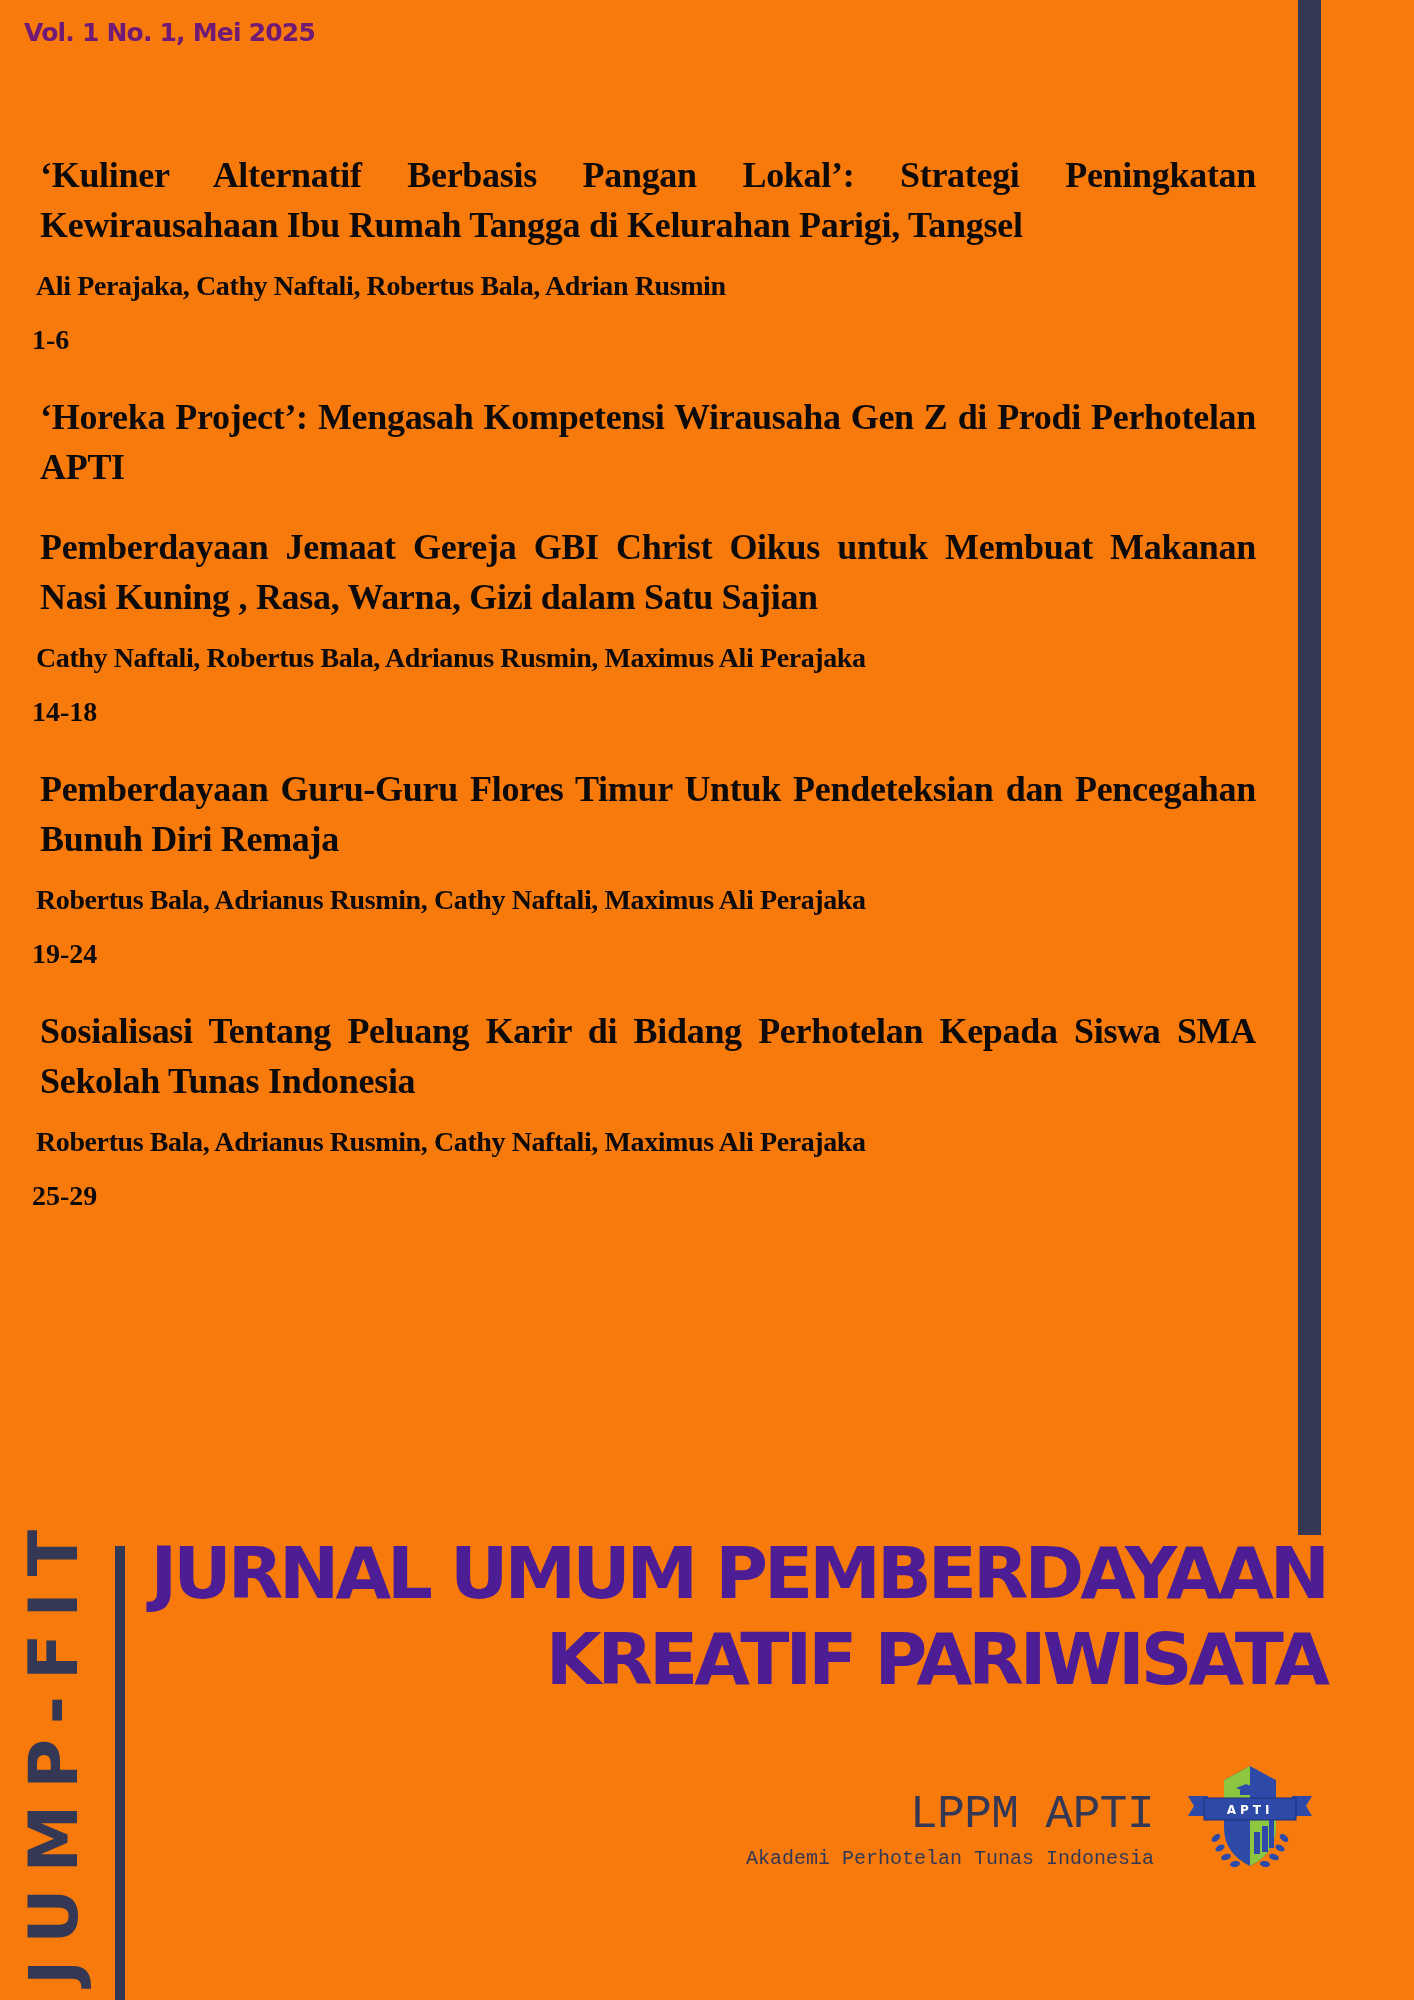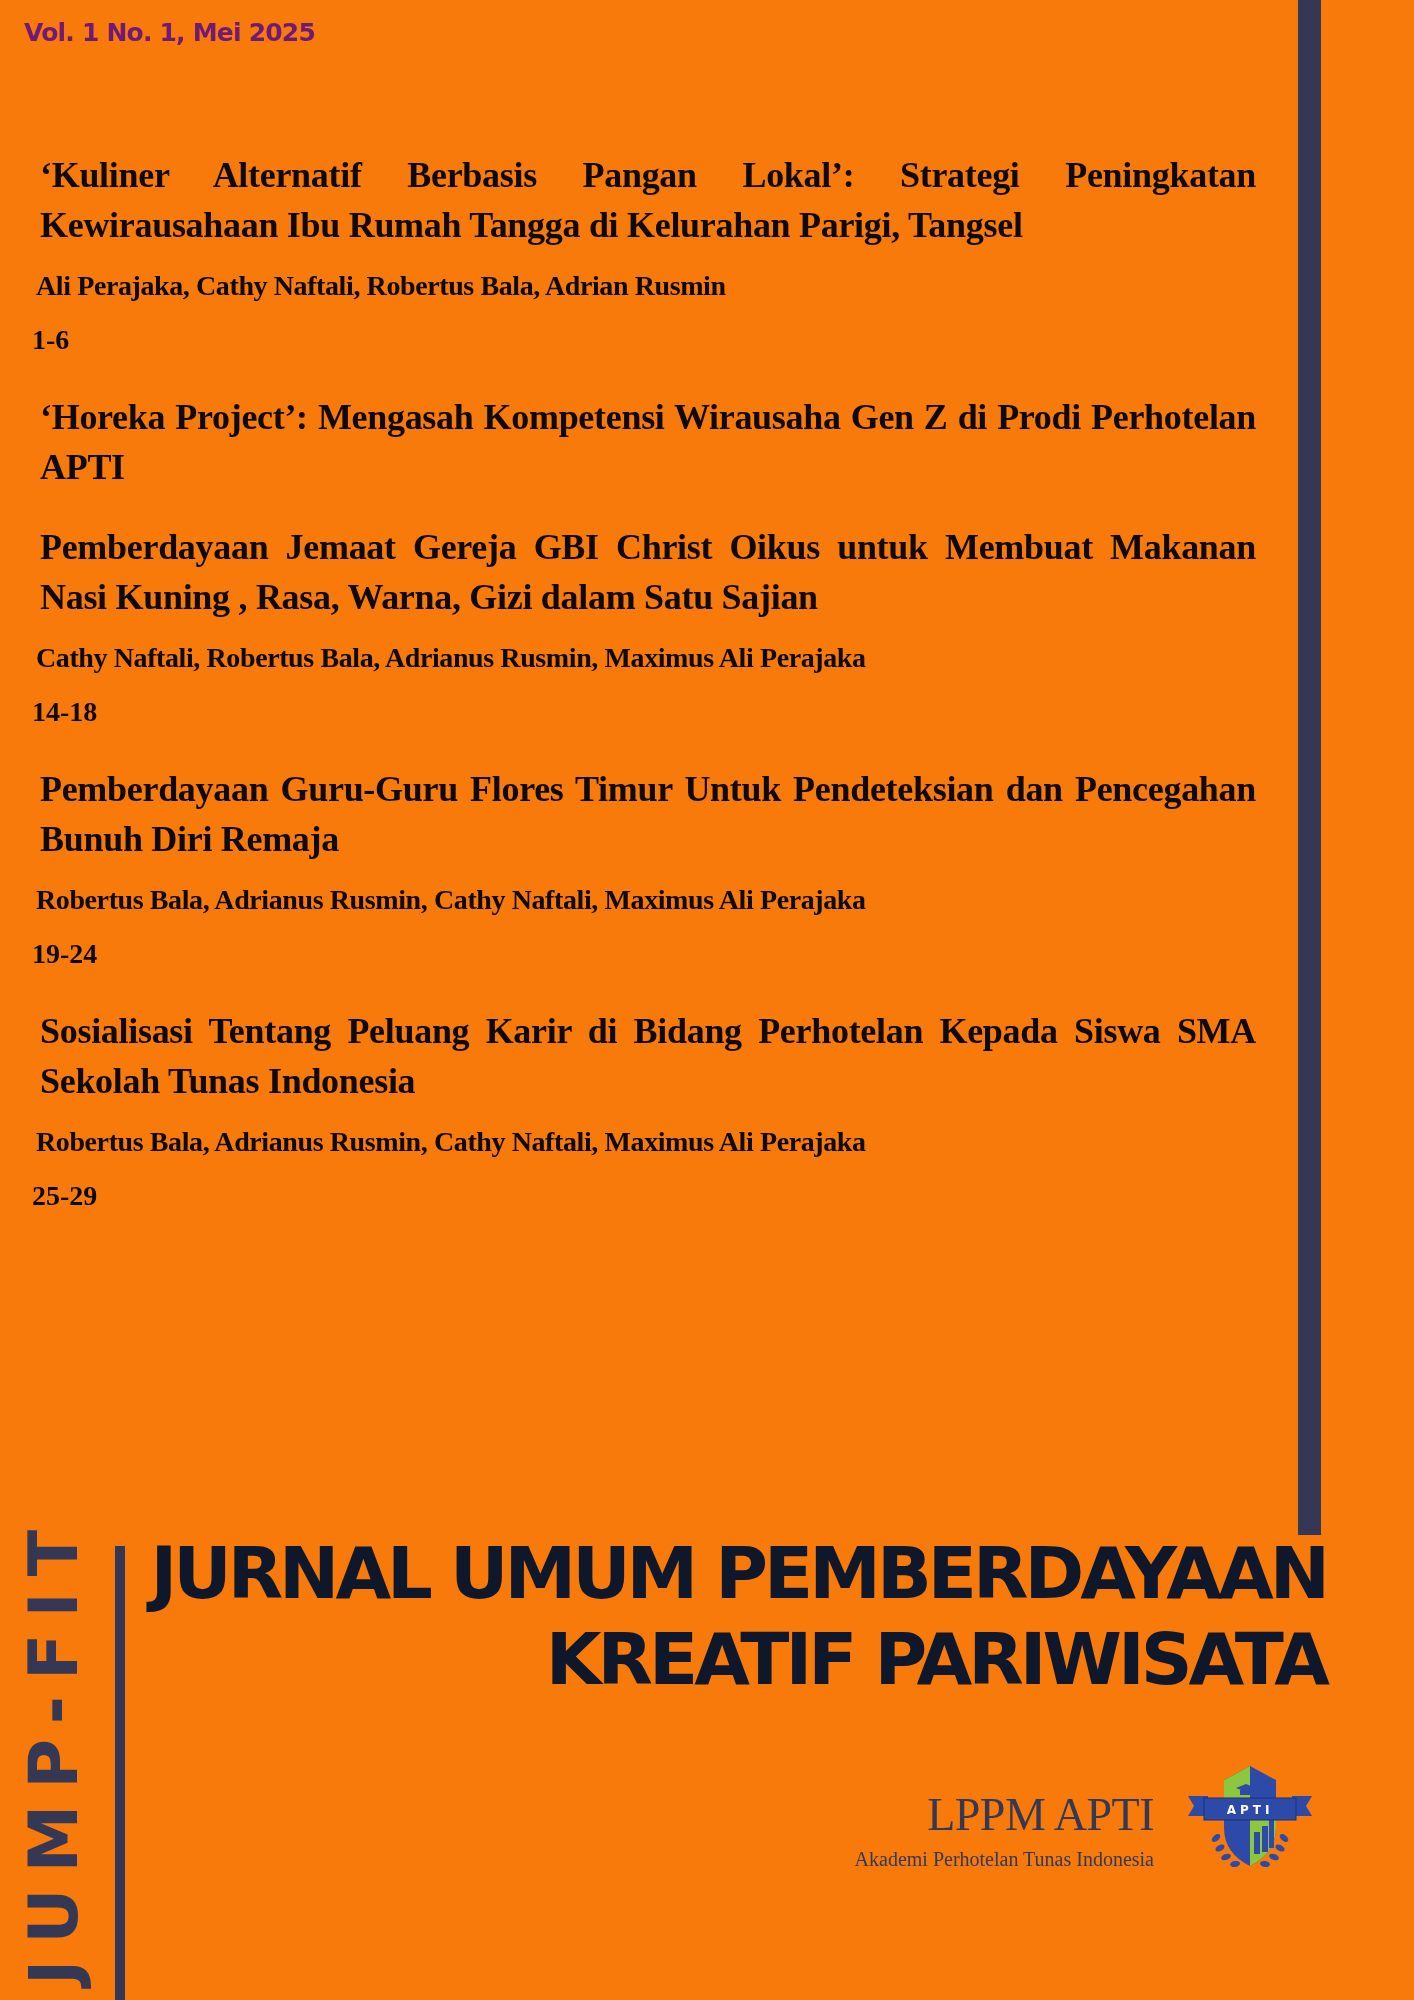--- a/index.html
+++ b/index.html
@@ -42,26 +42,26 @@
       font-size: 68px; letter-spacing: 16px; color: #343854;
       white-space: nowrap; line-height: 52px; height: 52px;
     }
     .left-bar {
       position: absolute; left: 115px; top: 1546px; width: 10px; height: 454px;
       background: #343854;
     }
     .journal-title {
       position: absolute; right: 88px; top: 1530px; text-align: right;
       font-family: "DejaVu Sans", sans-serif; font-weight: bold;
-      color: #0f172a; font-size: 72px; line-height: 86px; letter-spacing: -4px;
+      color: #4c1d95; font-size: 72px; line-height: 86px; letter-spacing: -4px;
     }
     .journal-title div { white-space: nowrap; }
     .lppm {
       position: absolute; right: 260px; top: 1788px; text-align: right;
-      color: #343854; font-family: Liberation Serif, serif;
+      color: #343854; font-family: Liberation Mono, monospace;
     }
     .lppm-name { font-size: 46px; line-height: 54px; letter-spacing: -0.5px; }
     .lppm-sub { font-size: 20px; line-height: 34px; }
     .logo { position: absolute; left: 1180px; top: 1758px; width: 140px; height: 120px; }
   </style>
 </head>
 <body>
 
 <div class="volume">Vol. 1 No. 1, Mei 2025</div>
 

